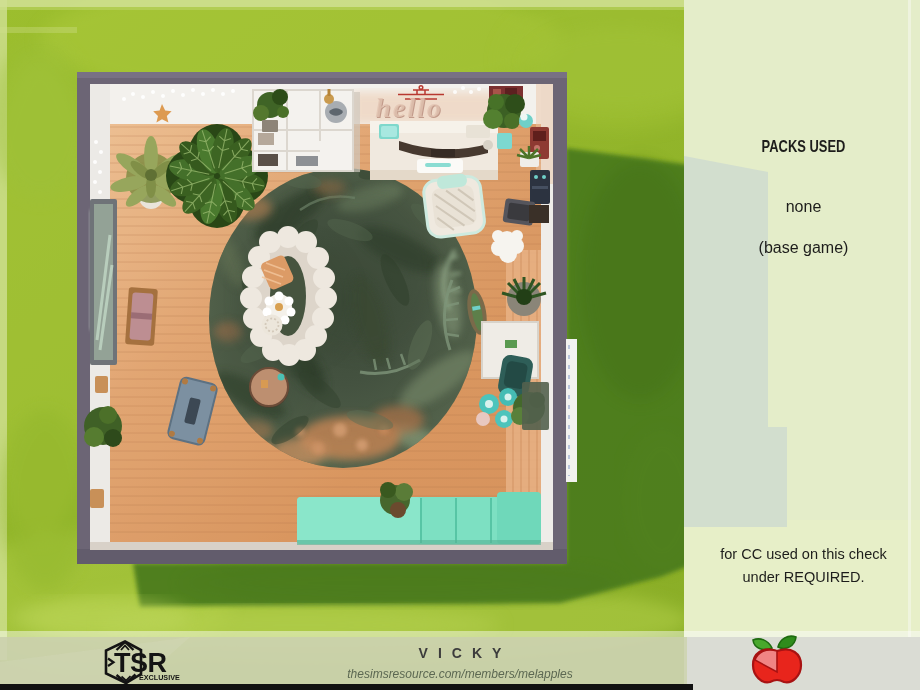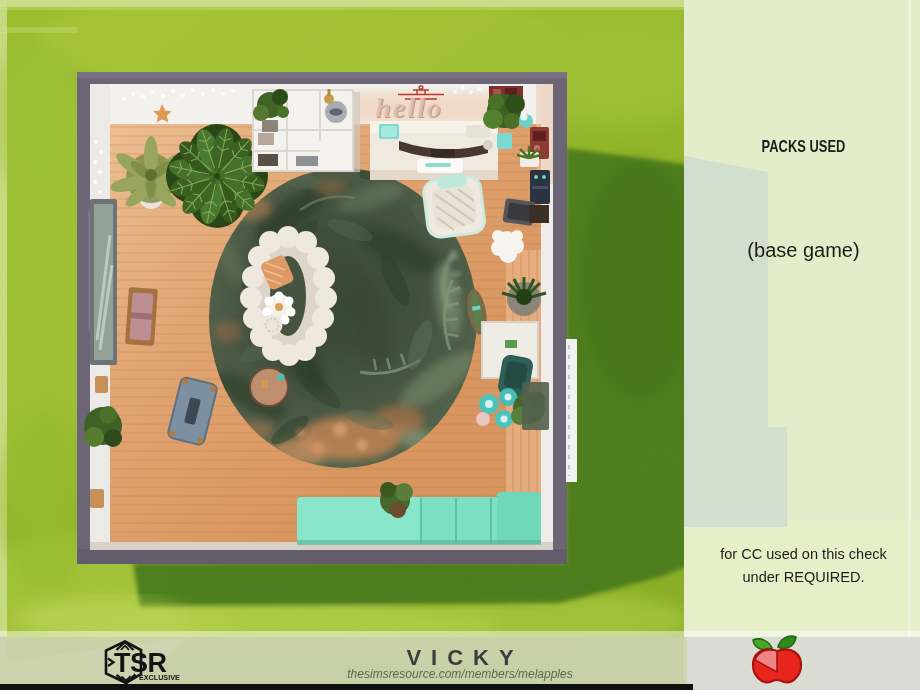--- a/index.html
+++ b/index.html
@@ -561,21 +561,22 @@
 <g transform="translate(0,-4)">
   <path d="M772,652 c-4,-8 -12,-11 -19,-8 c1,8 10,12 19,8 z" fill="#49a82c" stroke="#1e6a10" stroke-width="1.6"></path>
   <path d="M778,651 c2,-8 10,-13 18,-10 c-1,9 -10,14 -18,10 z" fill="#2f8c1c" stroke="#1e6a10" stroke-width="1.6"></path>
   <path d="M777,655 c-15,-5 -24,3 -24,14 c0,11 9,19 17,17 c2,-1 4,-2 7,-2 c3,0 5,1 7,2 c8,2 17,-6 17,-17 c0,-11 -9,-19 -24,-14 z" fill="#e8251c" stroke="#a81212" stroke-width="2.2"></path>
   <path d="M777,655 c-11,-3.5 -19,1.5 -22,9 l22,12 z" fill="#f08484" stroke="#a81212" stroke-width="1.6"></path>
 </g>
 </svg>
 
 <div class="ptxt" style="top:137px;font-size:17px;font-weight:bold;transform:scaleX(0.76);">PACKS USED</div>
 
-
-<div class="ptxt" style="top:239px;font-size:20px;">(base game)</div>
+<div class="ptxt" style="top:198px;font-size:16px;">none</div>
+
+<div class="ptxt" style="top:239px;font-size:16px;">(base game)</div>
 
 <div class="ptxt" style="top:542px;font-size:15px;line-height:23px;transform:scaleX(0.97);">for CC used on this check<br>under REQUIRED.</div>
 
-<div class="ftxt" style="left:360px;top:645px;width:200px;font-size:22px;font-weight:bold;letter-spacing:10px;padding-left:10px;box-sizing:border-box;color:#3c3c3c;">VICKY</div>
+<div class="ftxt" style="left:360px;top:645px;width:200px;font-size:14px;font-weight:bold;letter-spacing:10px;padding-left:10px;box-sizing:border-box;color:#3c3c3c;">VICKY</div>
 
 <div class="ftxt" style="left:310px;top:667px;width:300px;font-size:12px;color:#5c6852;font-style:italic;">thesimsresource.com/members/melapples</div>
 </div>
 
 </body></html>

